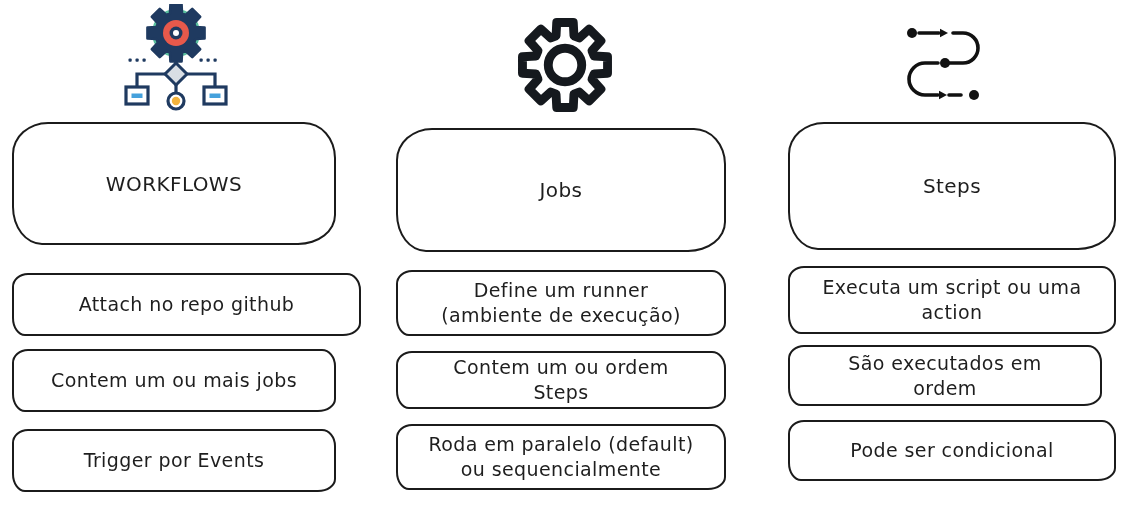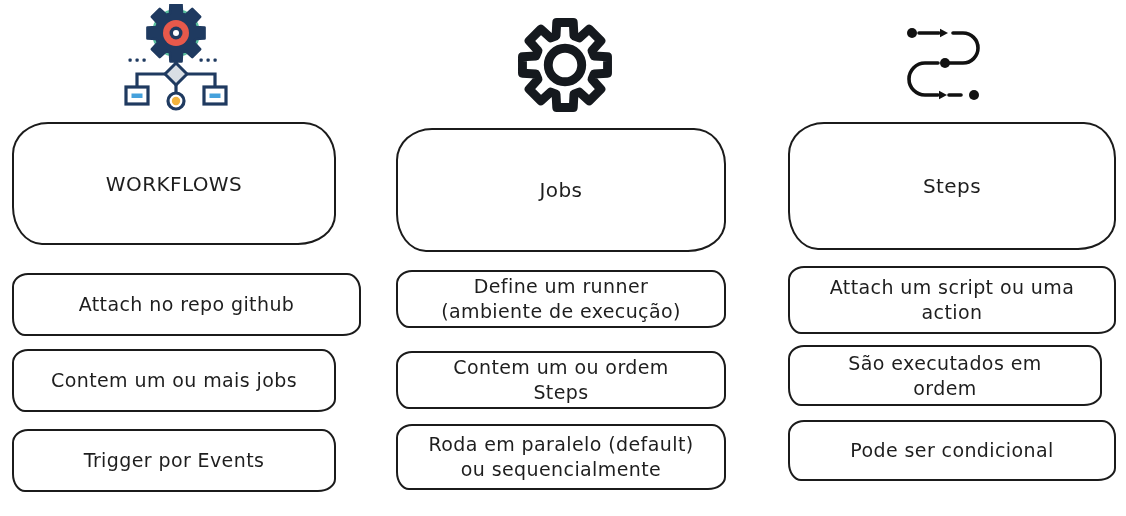--- a/index.html
+++ b/index.html
@@ -34,21 +34,21 @@
   }
   .icon{position:absolute;}
 
   
   #box-l-h{left:12px;top:122px;width:324px;height:123px;}
   #box-l-1{left:12px;top:262px;width:349px;height:63px;margin-top:11px;}
   #box-l-2{left:12px;top:349px;width:324px;height:63px;}
   #box-l-3{left:12px;top:429px;width:324px;height:63px;}
   
   #box-m-h{left:396px;top:128px;width:330px;height:124px;}
-  #box-m-1{left:396px;top:270px;width:330px;height:58px;}
+  #box-m-1{left:396px;top:270px;width:330px;height:66px;}
   #box-m-2{left:396px;top:351px;width:330px;height:58px;}
   #box-m-3{left:396px;top:424px;width:330px;height:66px;}
   
   #box-r-h{left:788px;top:122px;width:328px;height:128px;}
   #box-r-1{left:788px;top:266px;width:328px;height:68px;}
   #box-r-2{left:788px;top:345px;width:314px;height:61px;}
   #box-r-3{left:788px;top:420px;width:328px;height:61px;}
 
   #icon-left{left:118px;top:4px;width:116px;height:112px;}
   #icon-mid{left:501px;top:1px;width:128px;height:128px;}
@@ -140,21 +140,21 @@
       <circle cx="79" cy="80" r="5"></circle>
       <polygon points="45,13.8 53,18 45,22.2"></polygon>
       <polygon points="44,75.8 52,80 44,84.2"></polygon>
     </g>
   </svg>
 
   <div id="box-r-h" class="box header">
     <span>Steps</span>
   </div>
   <div id="box-r-1" class="box item">
-    <span>Attach um script ou uma action</span>
+    <span>Executa um script ou uma action</span>
   </div>
   <div id="box-r-2" class="box item">
     <span>São executados em ordem</span>
   </div>
   <div id="box-r-3" class="box item">
     <span>Pode ser condicional</span>
   </div>
 
 </div>
 

